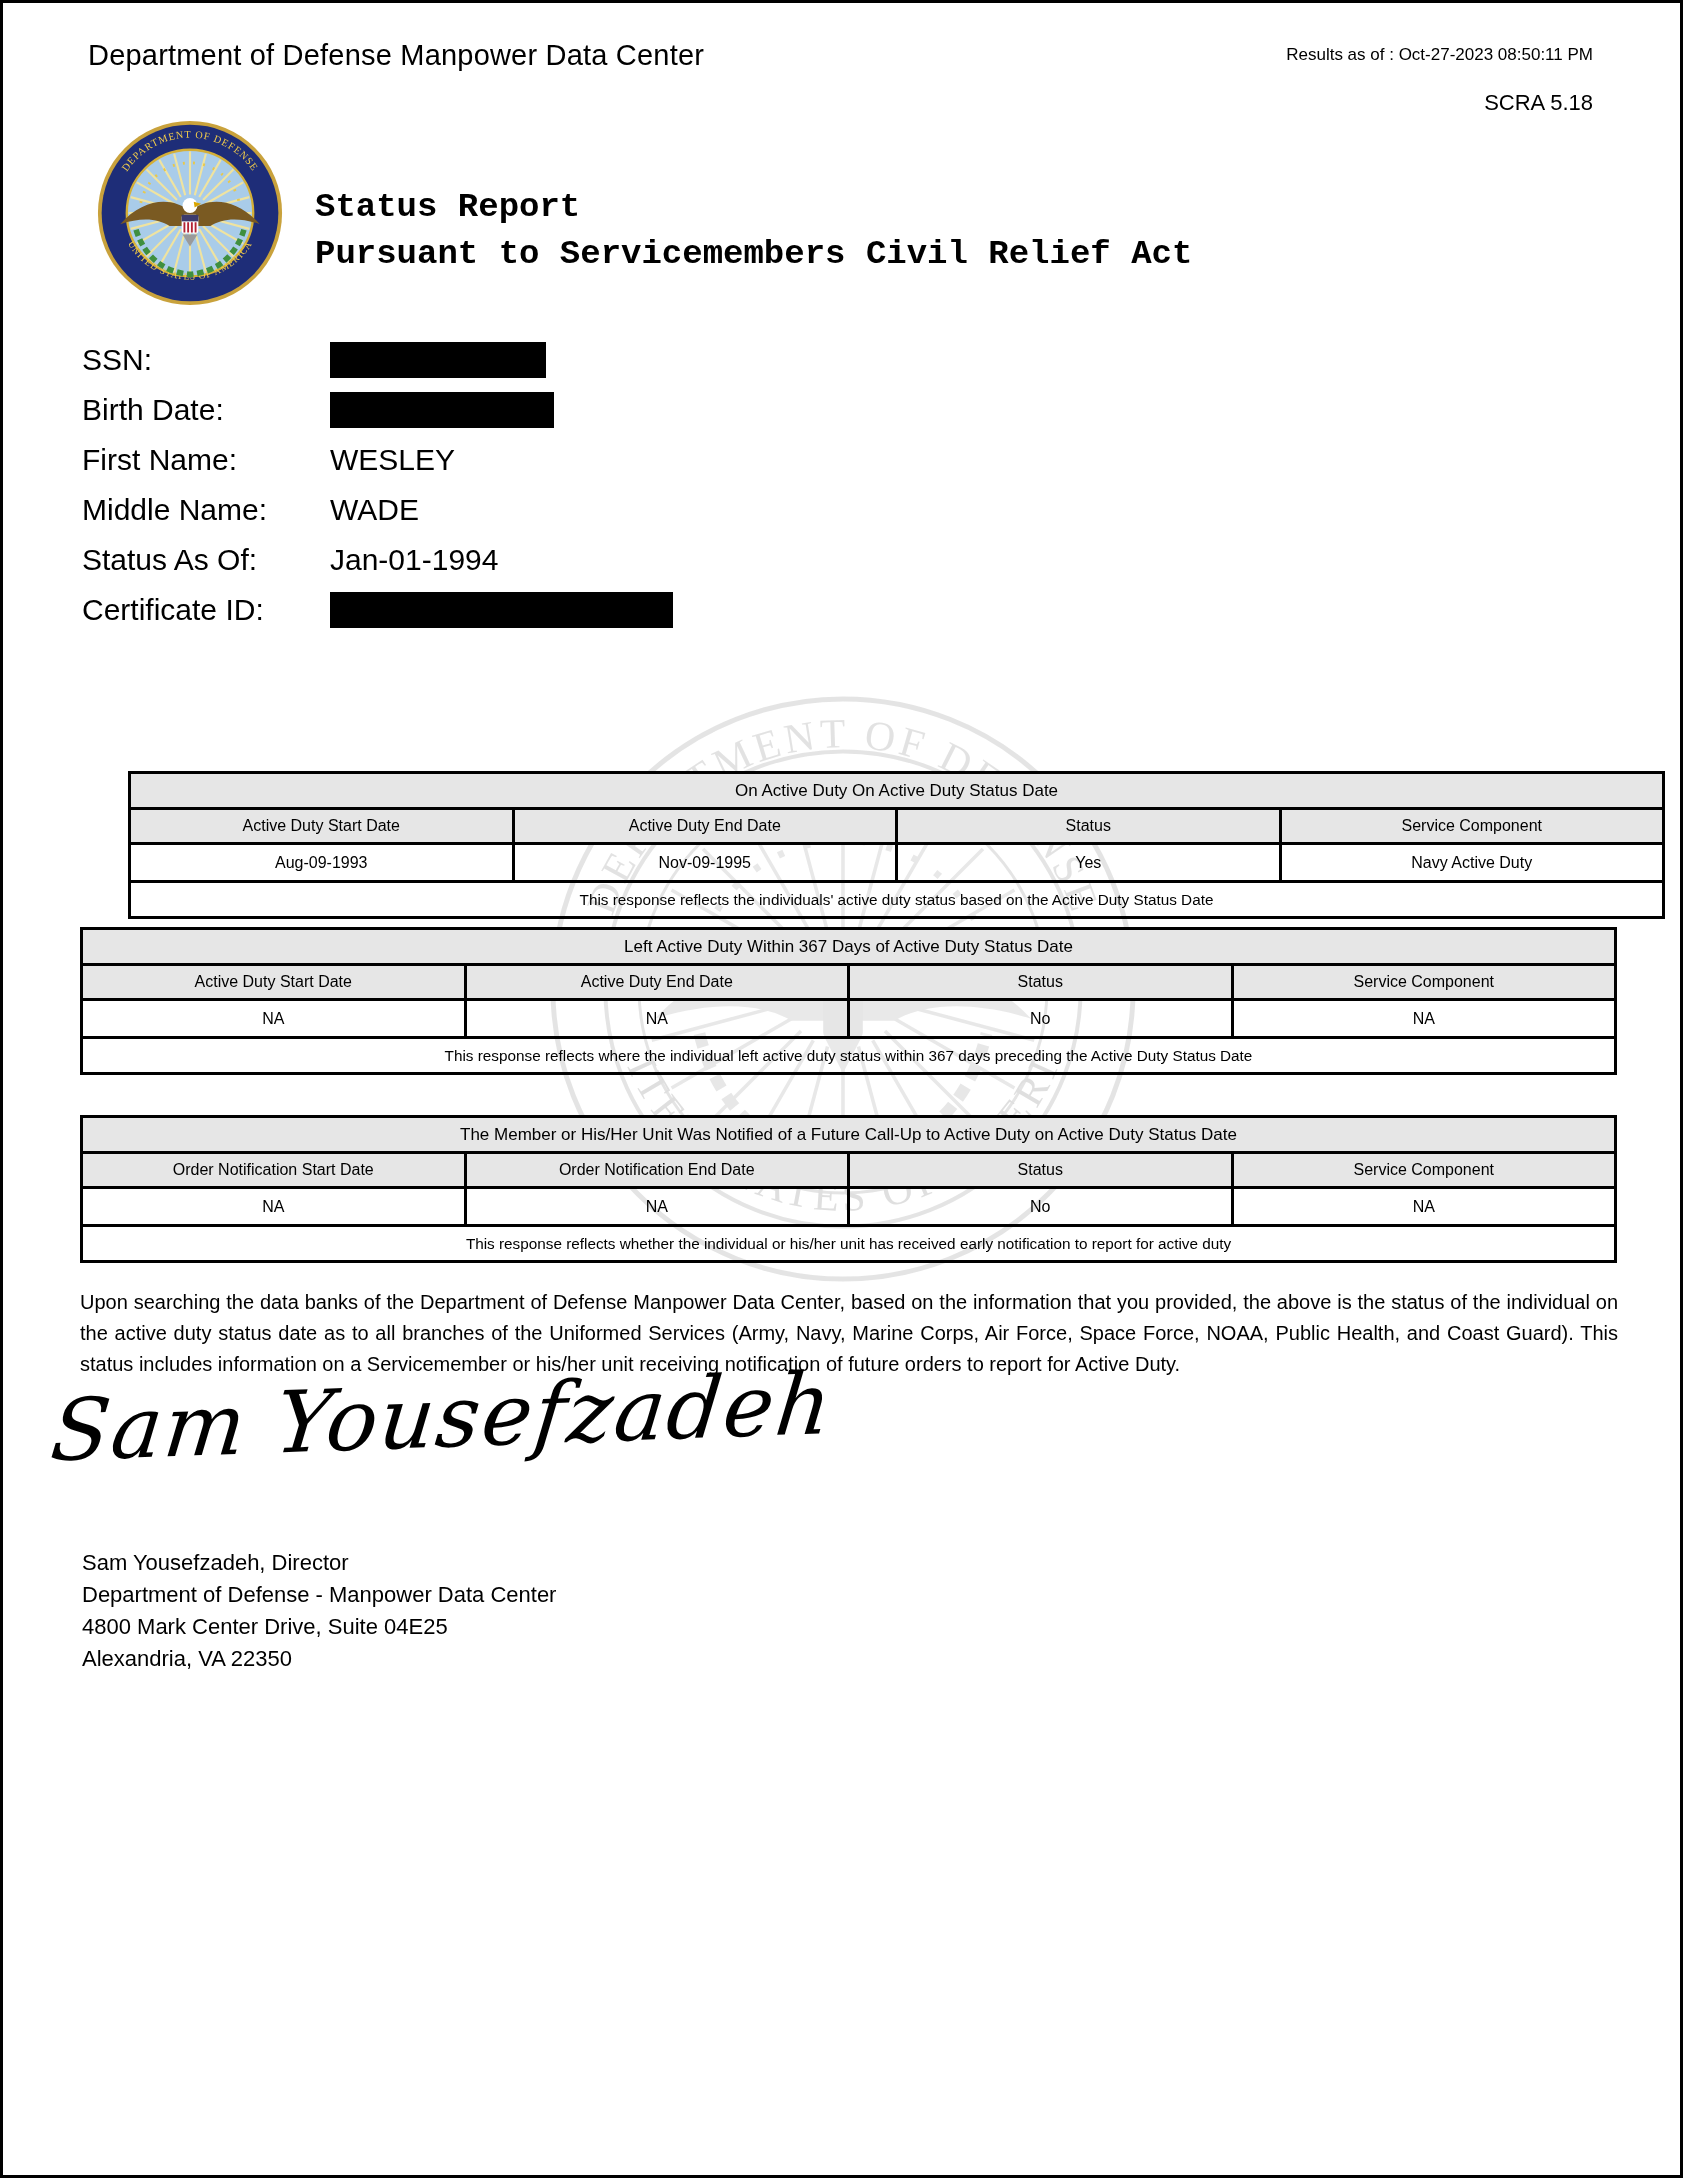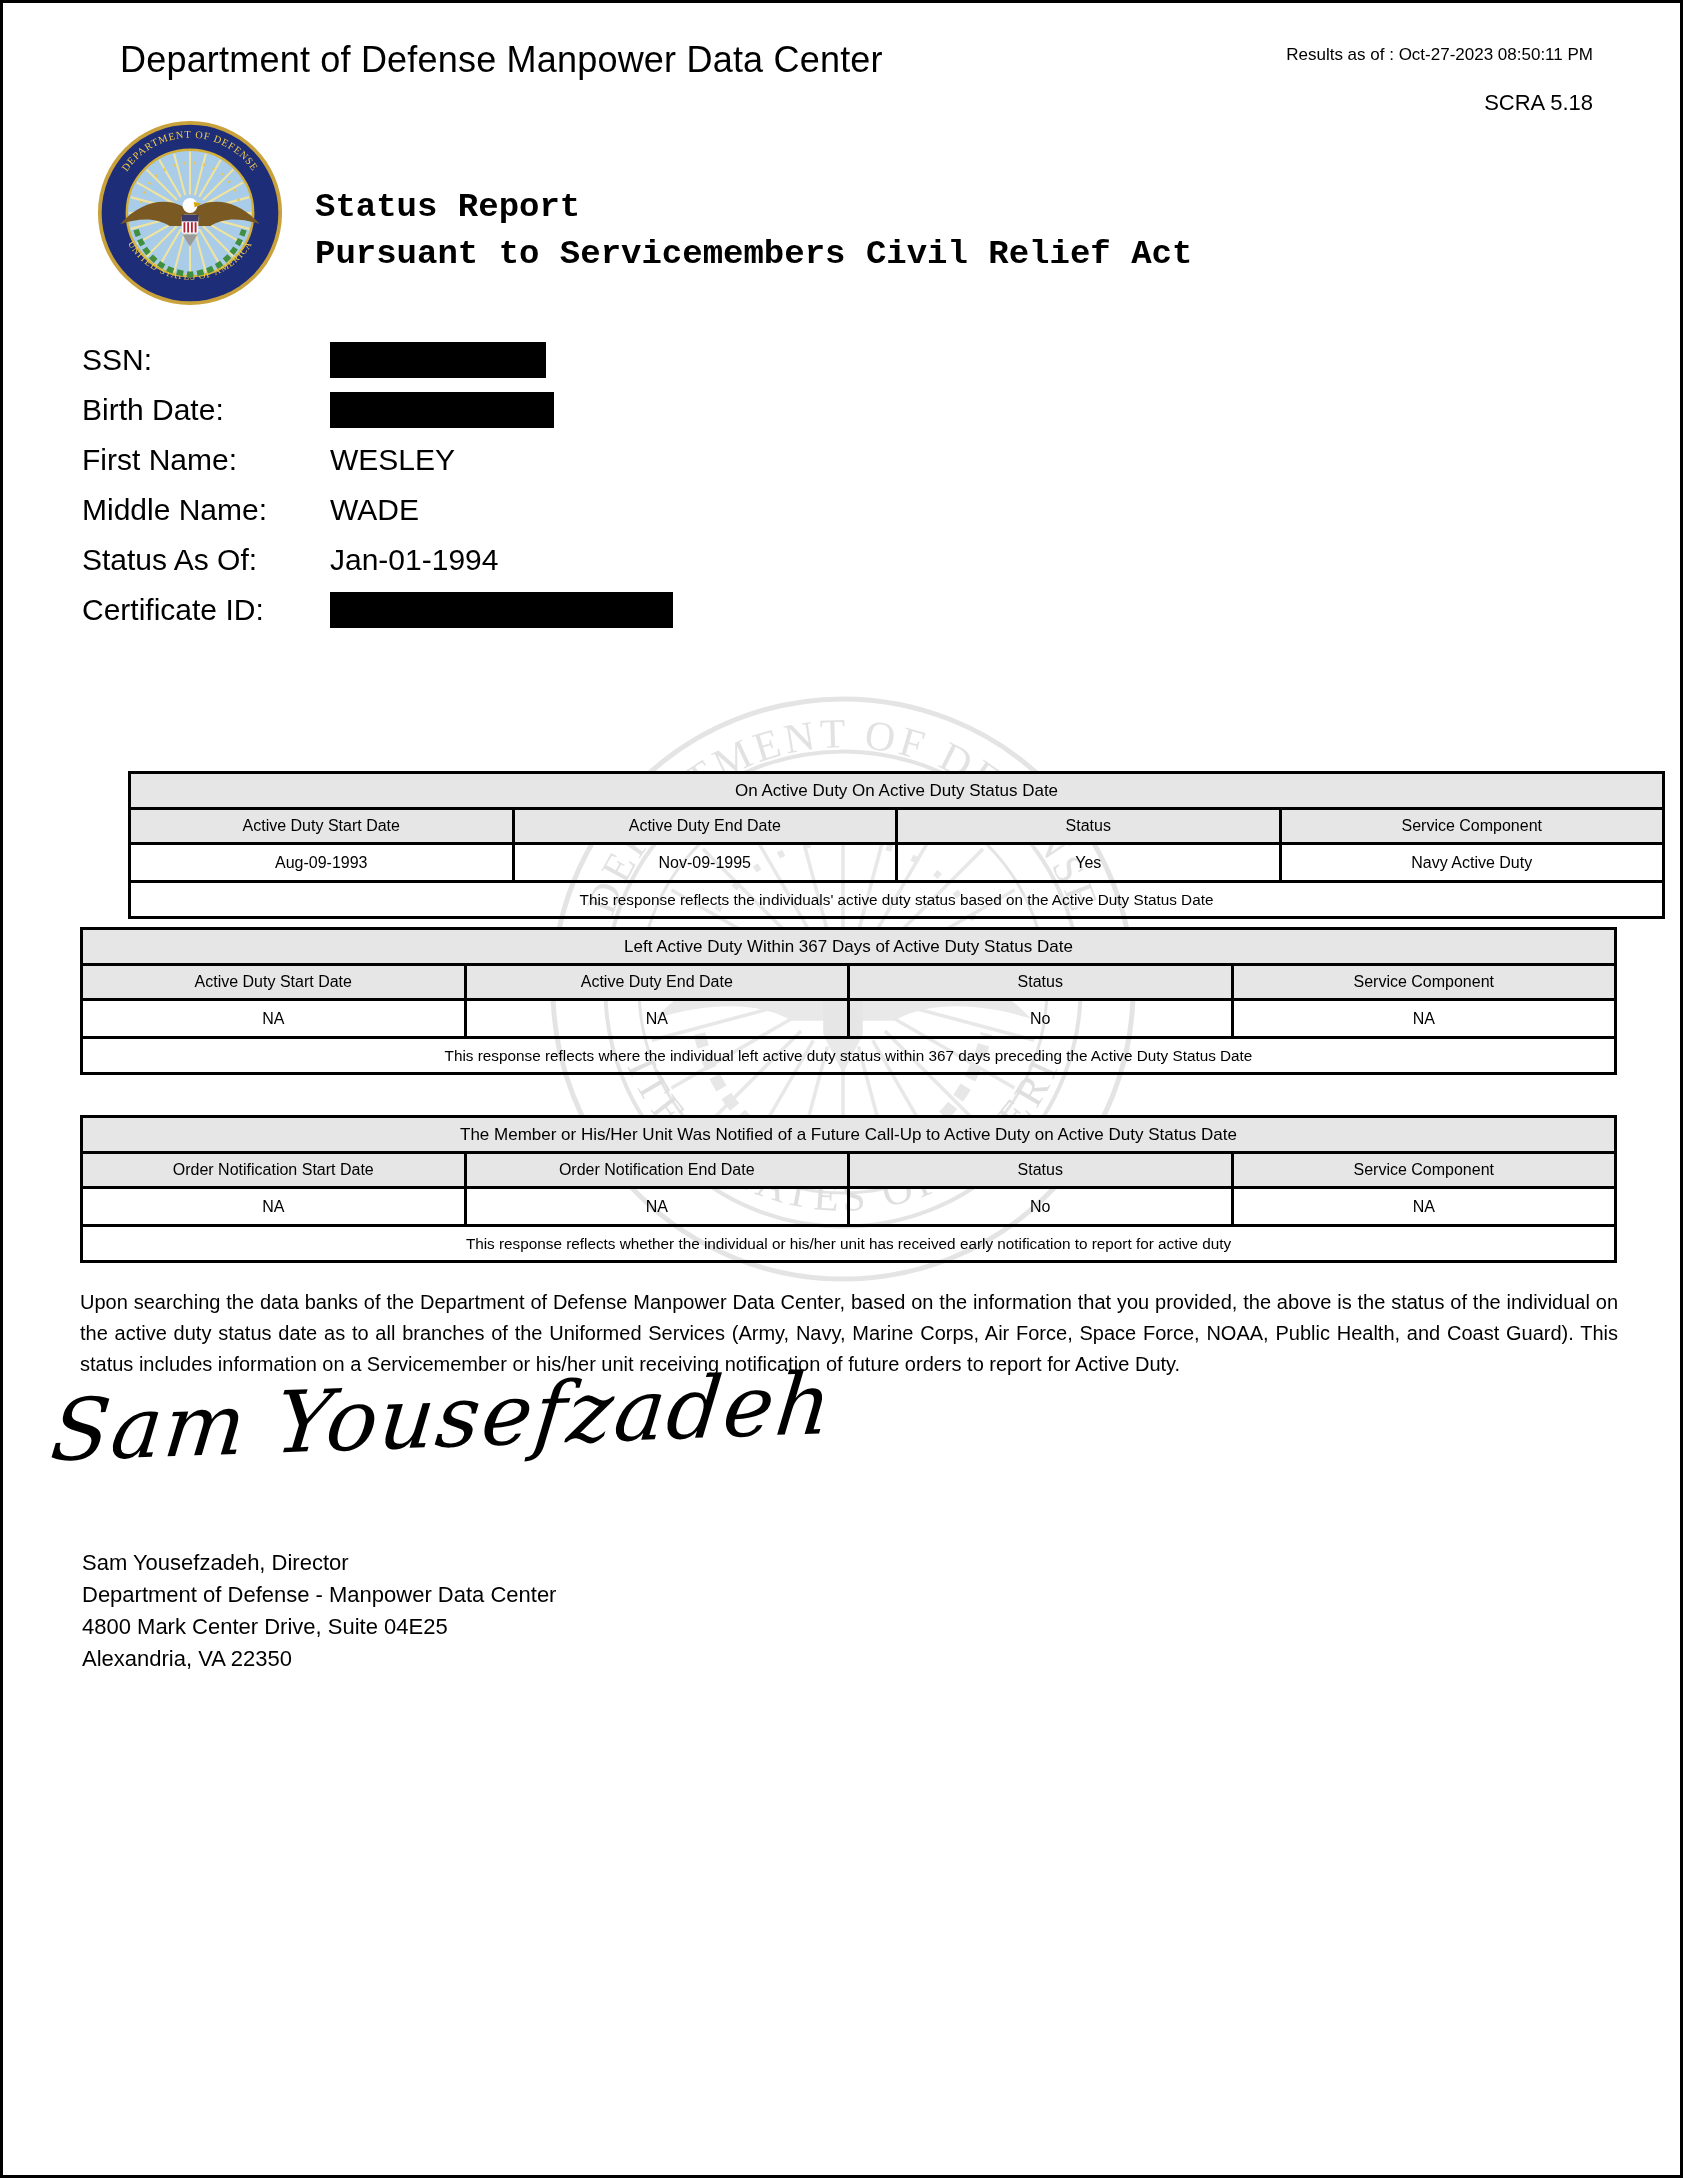--- a/index.html
+++ b/index.html
@@ -1,19 +1,19 @@
 <!DOCTYPE html>
 <html><head>
 <meta charset="utf-8">
 <style>
   html,body{margin:0;padding:0;background:#fff;}
   body{width:1683px;height:2178px;position:relative;font-family:"Liberation Sans",sans-serif;color:#000;}
   .page{position:absolute;left:0;top:0;width:1677px;height:2172px;border:3px solid #000;background:#fff;overflow:hidden;}
 
-  .agency{position:absolute;left:85px;top:36px;font-size:36px;letter-spacing:0.2px;margin-left:32px;}
+  .agency{position:absolute;left:85px;top:36px;font-size:29px;letter-spacing:0.2px;}
   .results{position:absolute;right:87px;top:42px;font-size:17px;}
   .scra-ver{position:absolute;right:87px;top:87px;font-size:22px;text-align:right;}
 
   .seal{position:absolute;left:94px;top:117px;width:186px;height:186px;}
   .doc-title{position:absolute;left:312px;top:181px;font-family:Liberation Mono, monospace;font-weight:bold;font-size:34px;line-height:47px;}
 
   .fields{position:absolute;left:79px;top:340px;width:891px;text-align:center;}
   .f-row{position:relative;height:50px;}
   .f-label{position:absolute;left:0;top:0;font-size:30px;}
   .f-value{position:absolute;left:248px;top:0;font-size:30px;}

